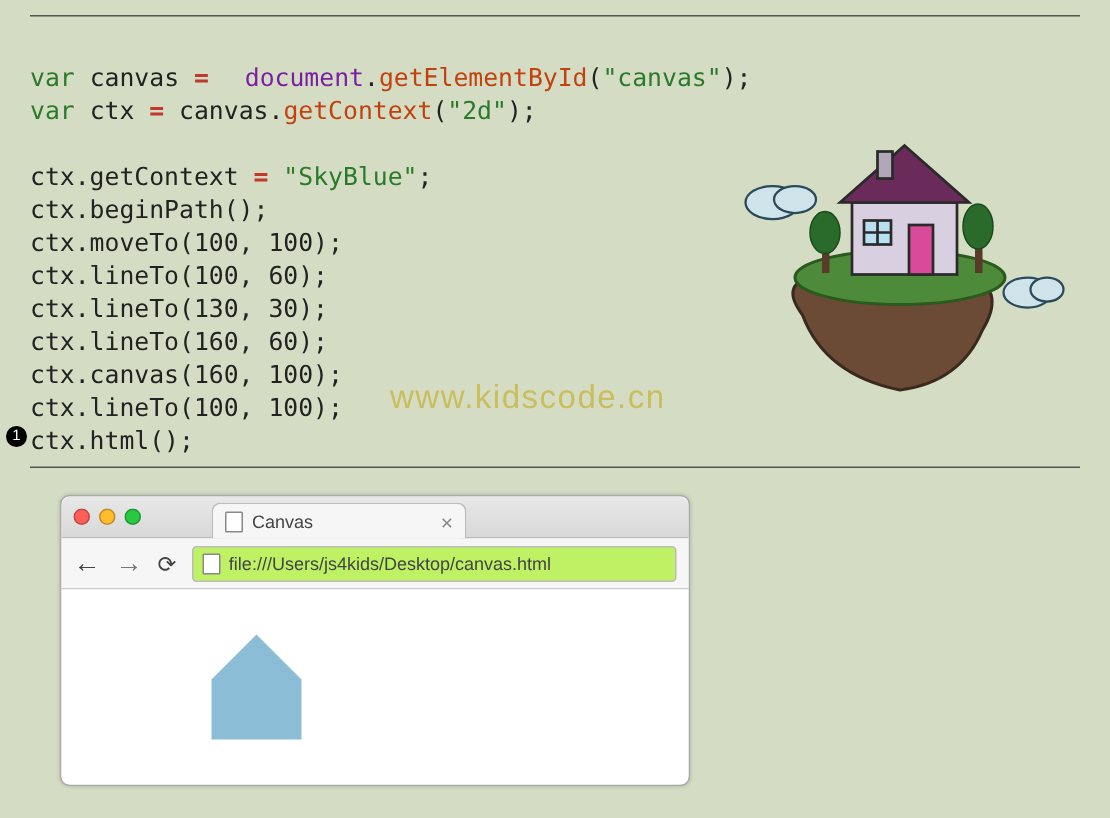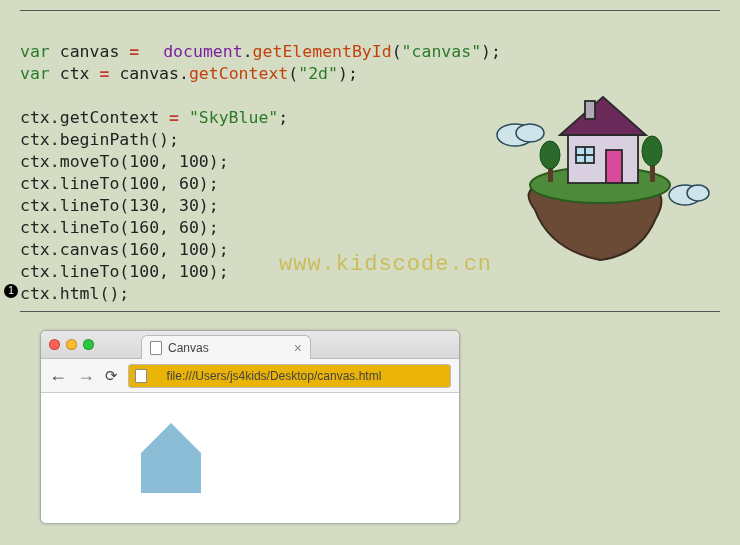--- a/index.html
+++ b/index.html
@@ -28,24 +28,23 @@
   .fn { color: #c2410c; }
   .str { color: #2a7a2a; }
   .op { color: #c0392b; font-weight: bold; }
   .plain { color: #222; }
   .watermark {
     position: absolute;
     left: 260px;
     top: 252px;
     color: #c9b84a;
     font-size: 22px;
-    font-family: Liberation Mono, monospace;
+    font-family: Liberation Sans, sans-serif;
     letter-spacing: 1px;
     opacity: 0.85;
-    margin-left: 19px;
   }
   .callout {
     position: absolute;
     left: 4px;
     top: 284px;
     width: 14px;
     height: 14px;
     background: #000;
     border-radius: 50%;
     color: #fff;
@@ -122,27 +121,27 @@
     gap: 10px;
     font-family: Arial, sans-serif;
     color: #555;
   }
   .navbtn { font-size:18px; color:#777; }
   .navbtn.active { color:#444; }
   .navbtn.reload { font-size:15px; }
   .addrbar {
     flex: 1;
     height: 24px;
-    background: #eab308;
+    background: #bef264;
     border: 1px solid #bbb;
     border-radius: 3px;
     display: flex;
     align-items: center;
     padding: 0 6px;
-    gap: 20px;
+    gap: 6px;
     font-size: 12px;
     color: #444;
     overflow: hidden;
   }
   .bw-content {
     height: 130px;
     background: #fff;
     position: relative;
     border-radius: 0 0 6px 6px;
   }

